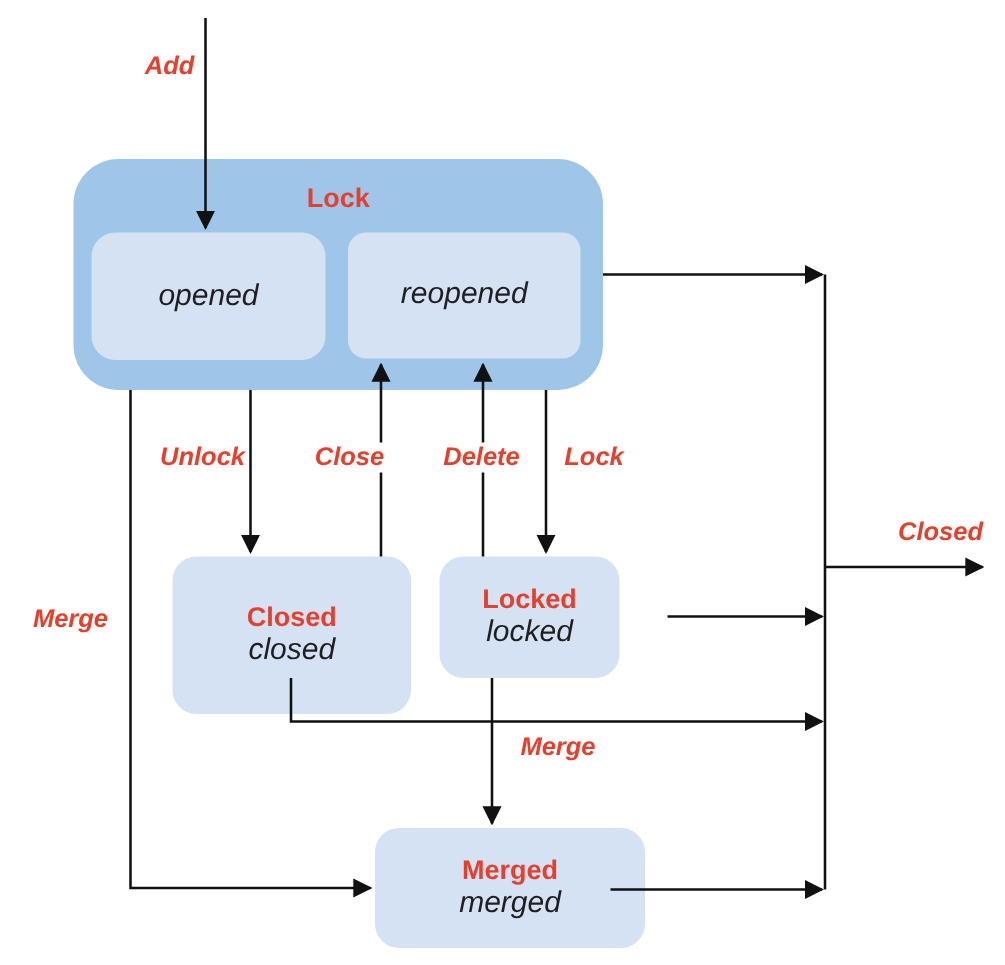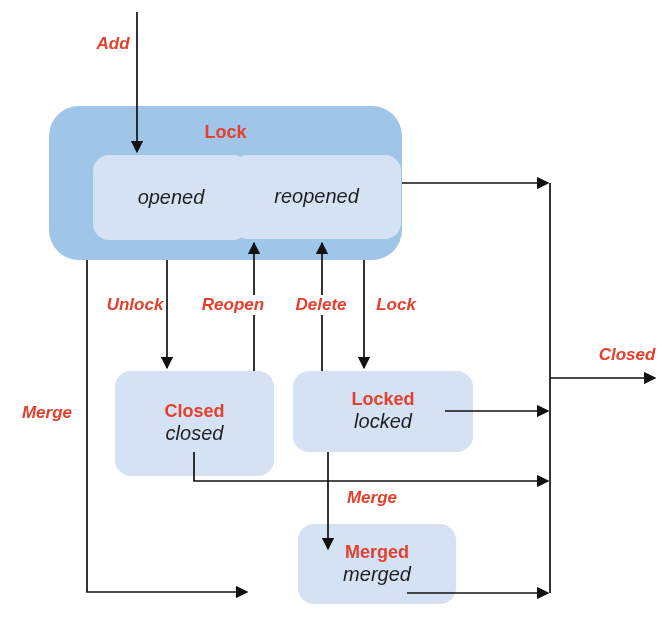--- a/index.html
+++ b/index.html
@@ -31,25 +31,25 @@
     line-height:1.18;
   }
   .node-title{
     font-weight:bold;font-size:18px;
     color:var(--accent-red,#e5402d);
   }
   .node-sub{
     font-style:italic;font-size:20px;
     color:var(--text-color,#1f1f1f);
   }
-  .n-opened  {left:61px; top:155px;width:156px;height:85px;margin-left:32px;}
-  .n-reopened{left:232px;top:155px;width:169px;height:84px;}
+  .n-opened  {left:61px; top:155px;width:156px;height:85px;}
+  .n-reopened{left:232px;top:155px;width:155px;height:84px;border-radius:12px;}
   .n-closed  {left:115px;top:371px;width:159px;height:105px;}
-  .n-locked  {left:293px;top:371px;width:180px;height:81px;}
-  .n-merged  {left:250px;top:524px;width:158px;height:80px;margin-left:48px;}
+  .n-locked  {left:293px;top:371px;width:120px;height:81px;}
+  .n-merged  {left:250px;top:552px;width:180px;height:80px;}
   
   .edge-label{
     position:absolute;
     transform:translate(-50%,-50%);
     font-weight:bold;font-size:17px;
     color:var(--accent-red,#e5402d);
     background:var(--background,#ffffff);
     padding:0 2px;
     white-space:nowrap;
     font-style:italic;
@@ -125,20 +125,20 @@
     <path d="M194,452 V481 H548" marker-end="url(#arr)"></path>
     <path d="M407,593 H548" marker-end="url(#arr)"></path>
     <path d="M550,183 V593"></path>
     <path d="M550,378 H655" marker-end="url(#arr)"></path>
     <path d="M328,452 V549" marker-end="url(#arr)"></path>
     <path d="M87,260 V592 H247" marker-end="url(#arr)"></path>
   </svg>
 
   <div class="edge-label lbl-add">Add</div>
   <div class="edge-label lbl-close">Unlock</div>
-  <div class="edge-label lbl-reopen">Reopen</div>
+  <div class="edge-label lbl-reopen">Close</div>
   <div class="edge-label lbl-unlock">Delete</div>
   <div class="edge-label lbl-lock">Lock</div>
   <div class="edge-label lbl-merge-left">Merge</div>
   <div class="edge-label lbl-merge-bottom">Merge</div>
   <div class="edge-label lbl-delete">Closed</div>
 
 </div>
 
 </body></html>

